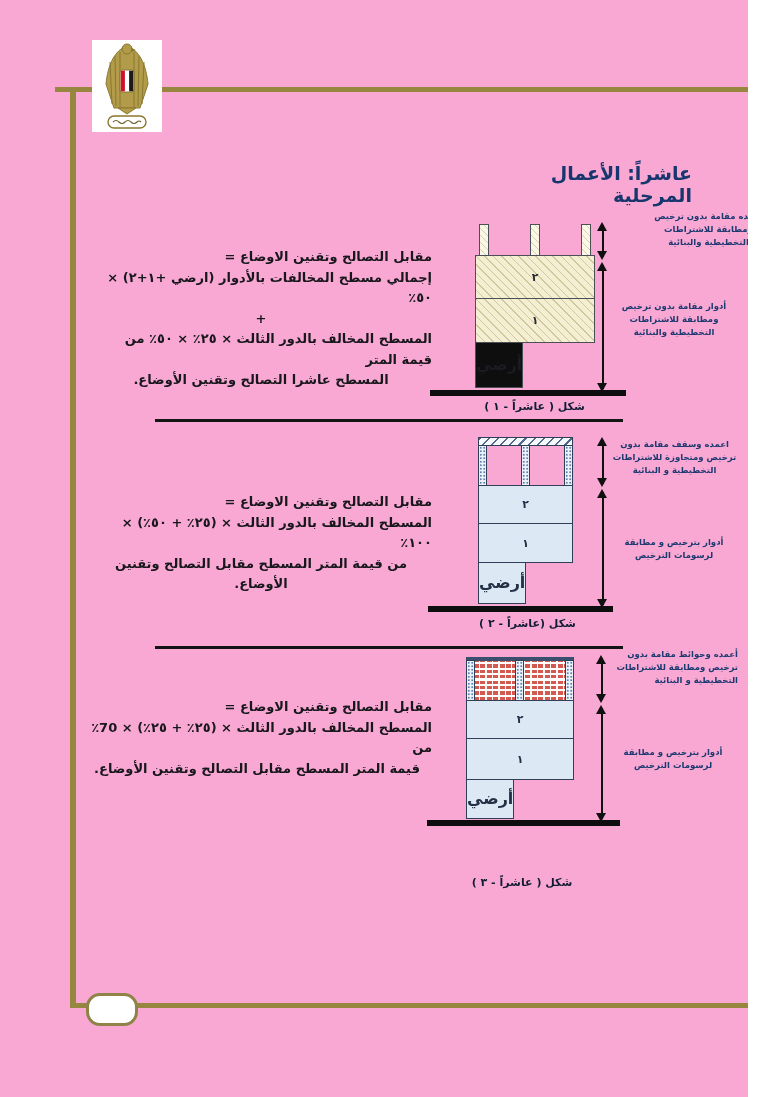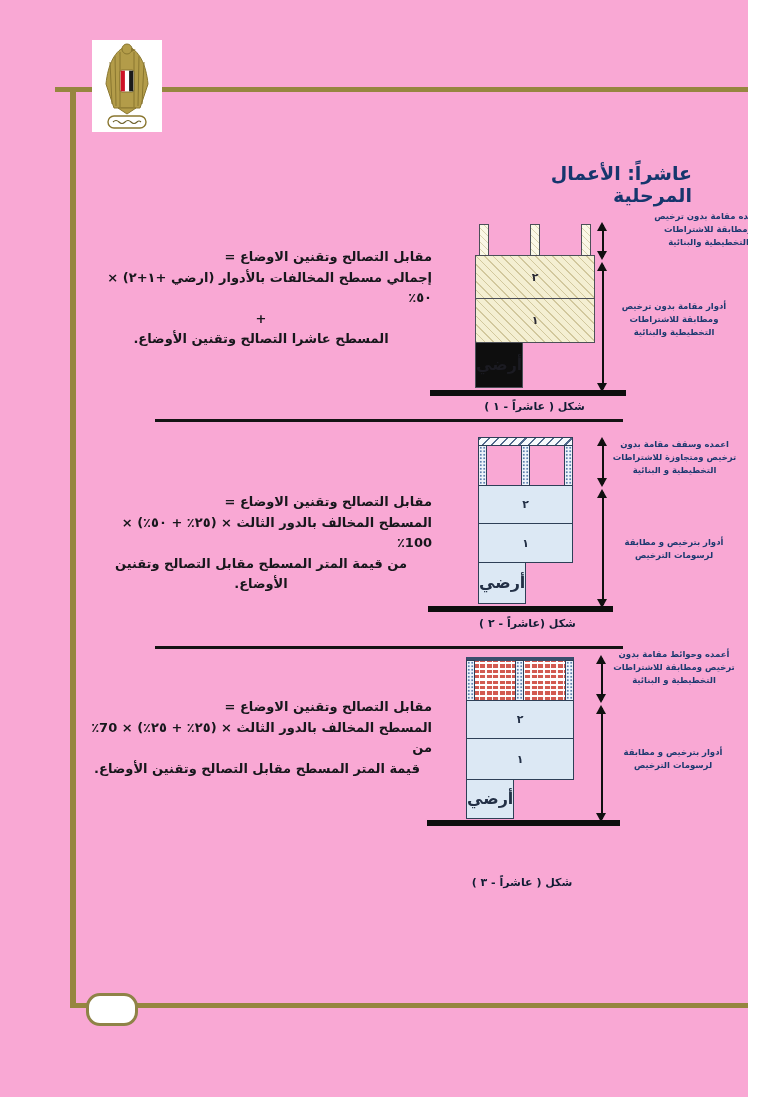--- a/index.html
+++ b/index.html
@@ -116,20 +116,21 @@
     </svg>
   </div>
 
   <div class="page-title">عاشراً: الأعمال المرحلية</div>
 
   <div>
     <div class="eq" style="left:90px;top:247px;width:342px;">
       <div>مقابل التصالح وتقنين الاوضاع =</div>
       <div>إجمالي مسطح المخالفات بالأدوار (ارضي +١+٢) × ٥٠٪</div>
       <div class="ctr">+</div>
+      <div>المسطح المخالف بالدور الثالث × ٢٥٪ × ٥٠٪ من قيمة المتر</div>
       <div class="ctr">المسطح عاشرا التصالح وتقنين الأوضاع.</div>
     </div>
 
     <div class="building" style="left:475px;top:224px;width:120px;">
       <div class="colpost cream" style="left:4px;top:0;width:10px;height:34px;"></div>
       <div class="colpost cream" style="left:55px;top:0;width:10px;height:34px;"></div>
       <div class="colpost cream" style="left:106px;top:0;width:10px;height:34px;"></div>
       <div style="position:absolute;left:0;top:32px;width:120px;">
         <div class="floor num hatch-cream" style="height:45px;">٢</div>
         <div class="floor num hatch-cream" style="height:45px;">١</div>
@@ -153,21 +154,21 @@
     <div class="ann" style="left:615px;top:210px;width:115px;margin-left:36px;">اعمده مقامة بدون ترخيص ومطابقة للاشتراطات التخطيطية والبنائية</div>
     <div class="ann" style="left:618px;top:300px;width:112px;">أدوار مقامة بدون ترخيص ومطابقة للاشتراطات التخطيطية والبنائية</div>
 
     <div class="caption" style="left:452px;top:400px;width:165px;">شكل ( عاشراً - ١ )</div>
     <div class="separator" style="left:155px;top:419px;width:468px;"></div>
   </div>
 
   <div>
     <div class="eq" style="left:90px;top:492px;width:342px;">
       <div>مقابل التصالح وتقنين الاوضاع =</div>
-      <div>المسطح المخالف بالدور الثالث × (٢٥٪ + ٥٠٪) × 100٪</div>
+      <div>المسطح المخالف بالدور الثالث × (٢٥٪ + ٥٠٪) × ١٠٠٪</div>
       <div class="ctr">من قيمة المتر المسطح مقابل التصالح وتقنين الأوضاع.</div>
     </div>
 
     <div class="building blue" style="left:478px;top:437px;width:95px;">
       <div class="slab" style="left:0;top:0;width:95px;height:9px;"></div>
       <div class="colpost stipple" style="left:0;top:8px;width:9px;height:42px;"></div>
       <div class="colpost stipple" style="left:43px;top:8px;width:9px;height:42px;"></div>
       <div class="colpost stipple" style="left:86px;top:8px;width:9px;height:42px;"></div>
       <div style="position:absolute;left:0;top:49px;width:95px;">
         <div class="floor num" style="height:40px;">٢</div>
@@ -221,19 +222,19 @@
       <i class="line"></i>
         <i class="head-top"></i>
         <i class="head-bottom"></i>
     </div>
     <div class="varrow" style="left:596px;top:705px;height:117px;">
       <i class="line"></i>
         <i class="head-top"></i>
         <i class="head-bottom"></i>
     </div>
 
-    <div class="ann" style="left:610px;top:648px;width:128px;">أعمده وحوائط مقامة بدون ترخيص ومطابقة للاشتراطات التخطيطية و البنائية</div>
+    <div class="ann" style="left:610px;top:648px;width:128px;text-align:right;">أعمده وحوائط مقامة بدون ترخيص ومطابقة للاشتراطات التخطيطية و البنائية</div>
     <div class="ann" style="left:612px;top:746px;width:122px;">أدوار بترخيص و مطابقة لرسومات الترخيص</div>
 
     <div class="caption" style="left:437px;top:876px;width:170px;">شكل ( عاشراً - ٣ )</div>
   </div>
 
 </div>
 
 </body></html>

